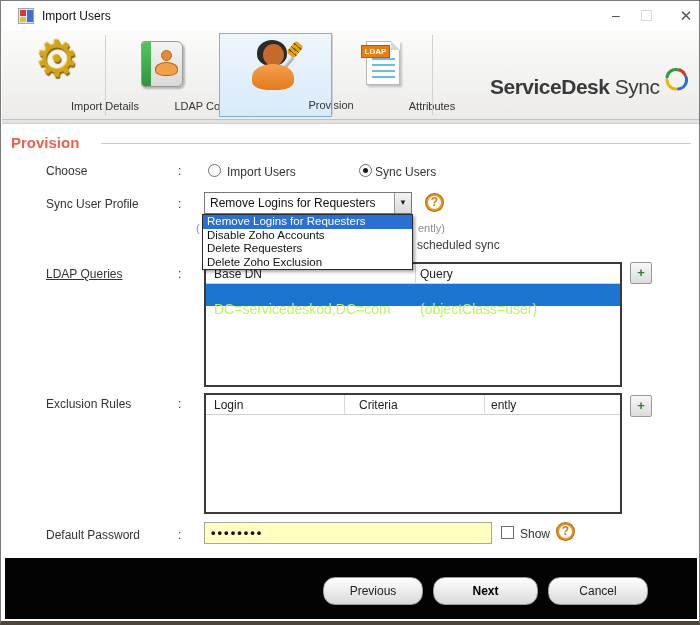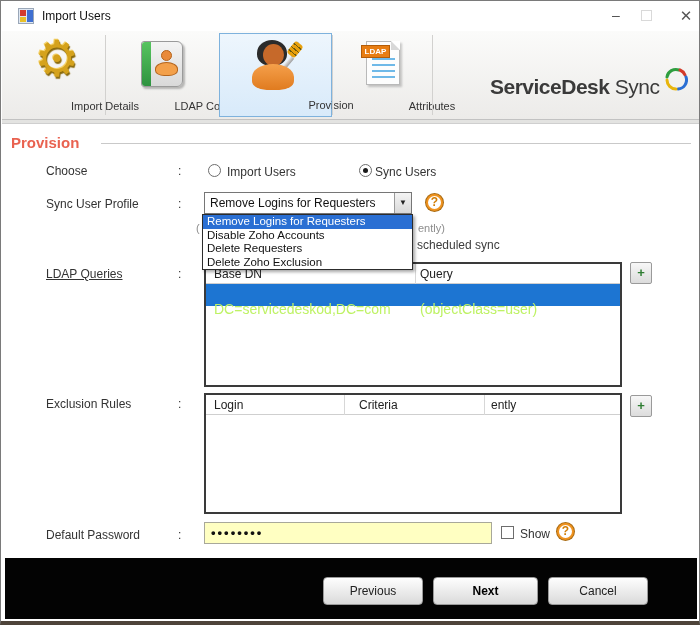--- a/index.html
+++ b/index.html
@@ -95,21 +95,21 @@
   .addbtn{width:22px;height:22px;background:linear-gradient(#f7f7f7,#dcdcdc);border:1px solid #9a9a9a;
           border-radius:2px;text-align:center;line-height:20px;font-size:13px;color:#2e7d32;font-weight:bold;}
 
   
   .pwd{left:203px;top:521px;width:288px;height:22px;background:#ffffc2;border:1px solid #a8a89a;
        font-size:13px;font-weight:bold;letter-spacing:2px;color:#111;line-height:20px;padding-left:6px;}
   .chk{left:500px;top:525px;width:13px;height:13px;border:1px solid #6d6d6d;background:#fff;}
 
   
   .footer{left:4px;top:557px;width:692px;height:61px;background:#030303;}
-  .fbtn{position:absolute;top:19px;height:28px;border:1px solid #9a9a9a;border-radius:4px;
+  .fbtn{position:absolute;top:19px;height:28px;border:1px solid #9a9a9a;border-radius:12px;
         background:linear-gradient(#fefefe,#dadada);color:#222;font-size:12px;text-align:center;line-height:26px;
         box-shadow:inset 0 1px 0 #fff;}
 </style>
 </head>
 <body>
 
 <div class="window">
 
   <div class="abs titlebar">
     <div class="abs app-icon">

